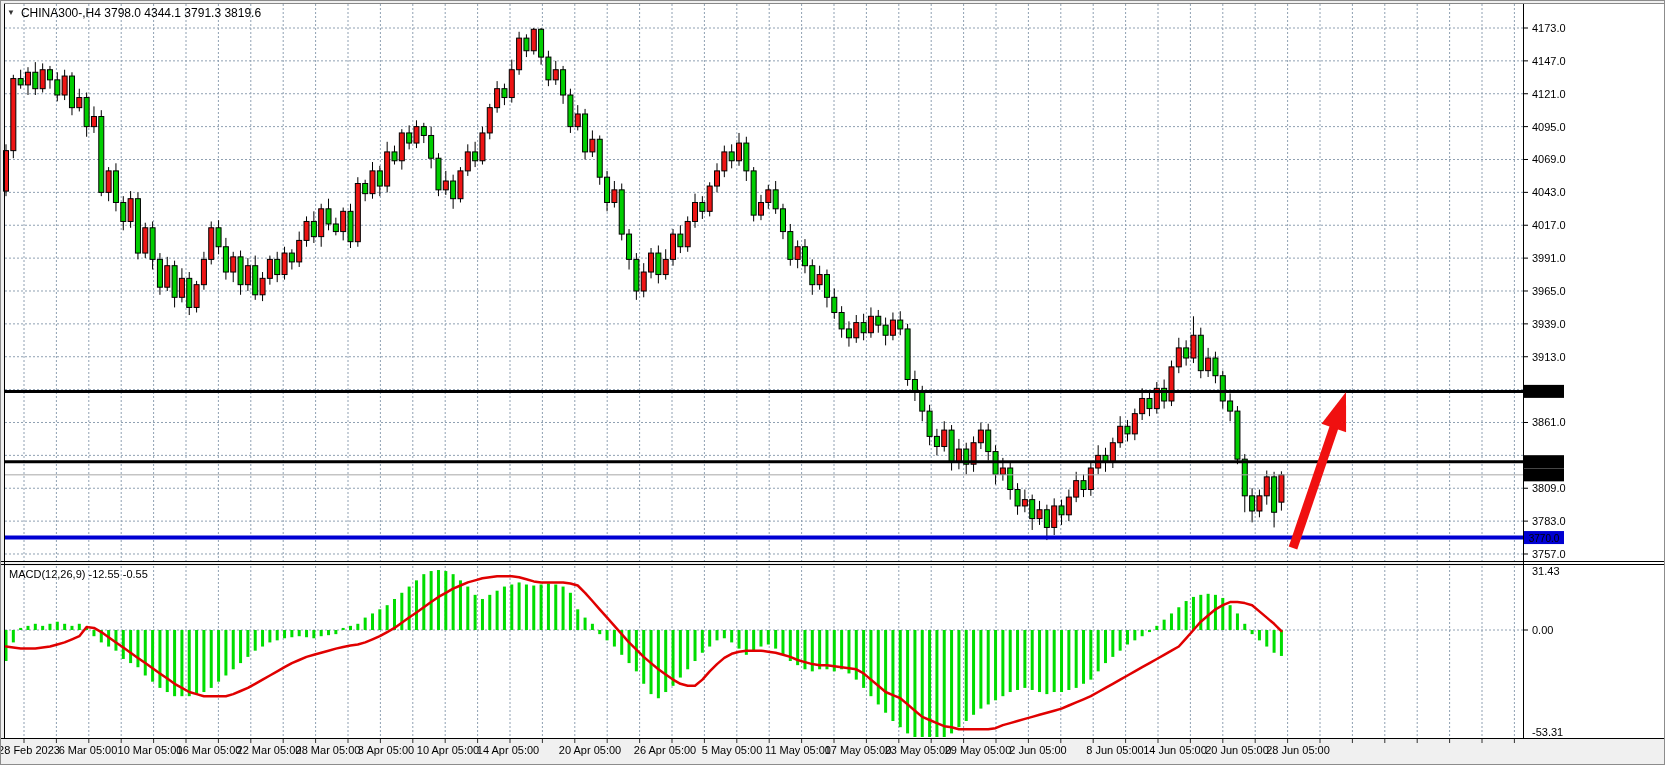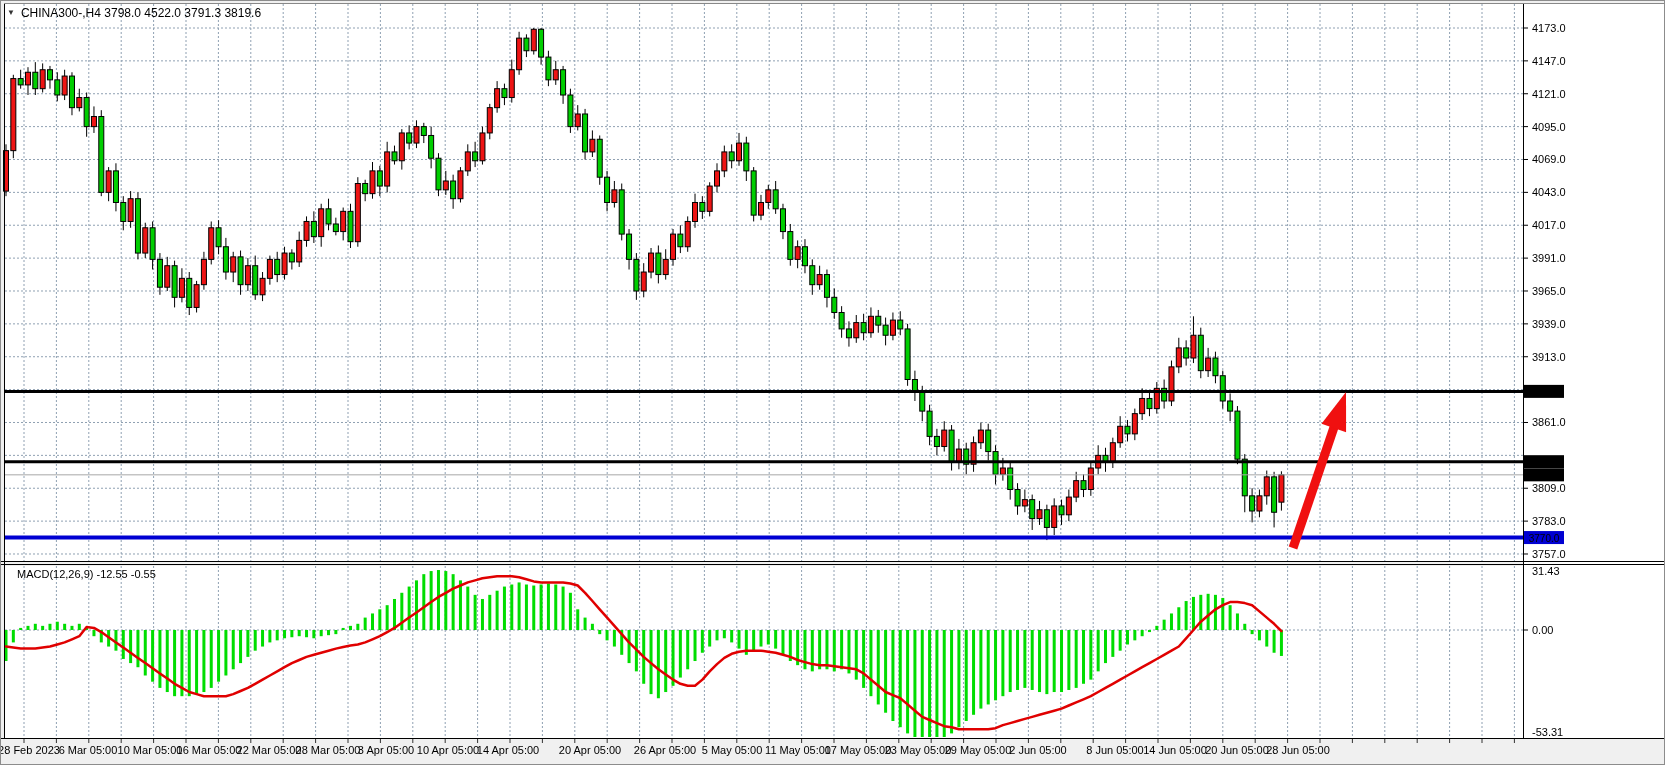--- a/index.html
+++ b/index.html
@@ -1,21 +1,21 @@
 <!DOCTYPE html>
 <html><head>
 <meta charset="utf-8">
 <style>
   html,body{margin:0;padding:0;background:#d8d8d8;font-family:"Liberation Sans",sans-serif;}
   .window{position:relative;width:1665px;height:765px;background:#f0f0f0;overflow:hidden;border:1px solid #8c8c8c;box-sizing:border-box;}
   svg{position:absolute;left:0;top:0;}
   svg text{font-family:"Liberation Sans",sans-serif;fill:#000;}
   .symbol-title{position:absolute;left:6px;top:5px;display:flex;align-items:center;gap:6px;font-size:12px;color:#000;z-index:5;}
   .symbol-title .dd{font-size:8px;color:#333;line-height:1;cursor:pointer;}
-  .macd-title{position:absolute;left:16px;top:567px;font-size:11px;color:#000;z-index:5;}
+  .macd-title{position:absolute;left:8px;top:567px;font-size:11px;color:#000;z-index:5;}
 </style>
 </head>
 <body>
 
 <div class="window">
   <svg id="chart-svg" width="1665" height="765">
       <rect x="0" y="0" width="1665" height="765" fill="#f0f0f0"></rect>
       <rect x="4" y="3" width="1518" height="558" fill="#ffffff"></rect>
       <rect x="4" y="565" width="1518" height="172" fill="#ffffff"></rect>
       <rect x="1523" y="3" width="141" height="734" fill="#ffffff"></rect>
@@ -793,16 +793,16 @@
         <text x="977" y="753" font-size="11" text-anchor="middle">29 May 05:00</text>
         <text x="1037" y="753" font-size="11" text-anchor="middle">2 Jun 05:00</text>
         <text x="1114" y="753" font-size="11" text-anchor="middle">8 Jun 05:00</text>
         <text x="1174" y="753" font-size="11" text-anchor="middle">14 Jun 05:00</text>
         <text x="1236" y="753" font-size="11" text-anchor="middle">20 Jun 05:00</text>
         <text x="1297" y="753" font-size="11" text-anchor="middle">28 Jun 05:00</text>
       </g>
     </svg>
   <div class="symbol-title">
     <span class="dd">▼</span>
-    <span>CHINA300-,H4 3798.0 4522.0 3791.3 3819.6</span>
+    <span>CHINA300-,H4 3798.0 4344.1 3791.3 3819.6</span>
   </div>
   <div class="macd-title">MACD(12,26,9) -12.55 -0.55</div>
 </div>
 
 </body></html>

